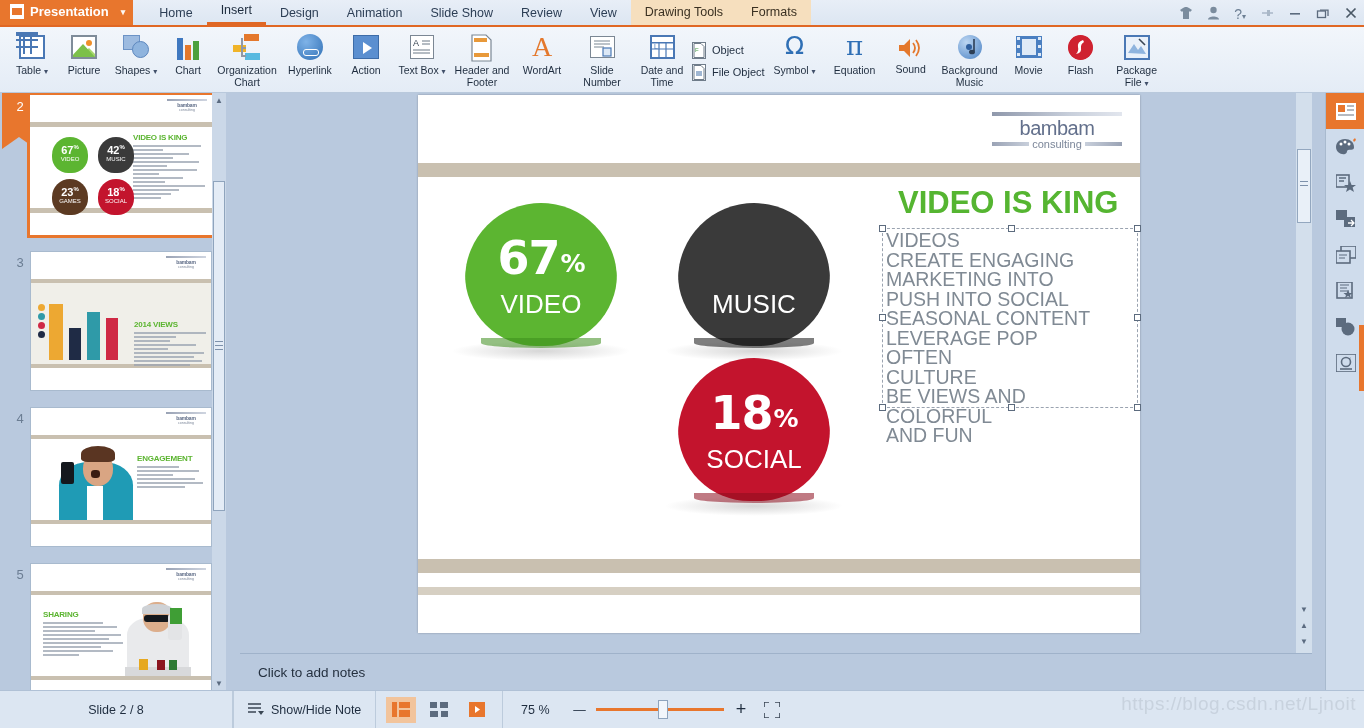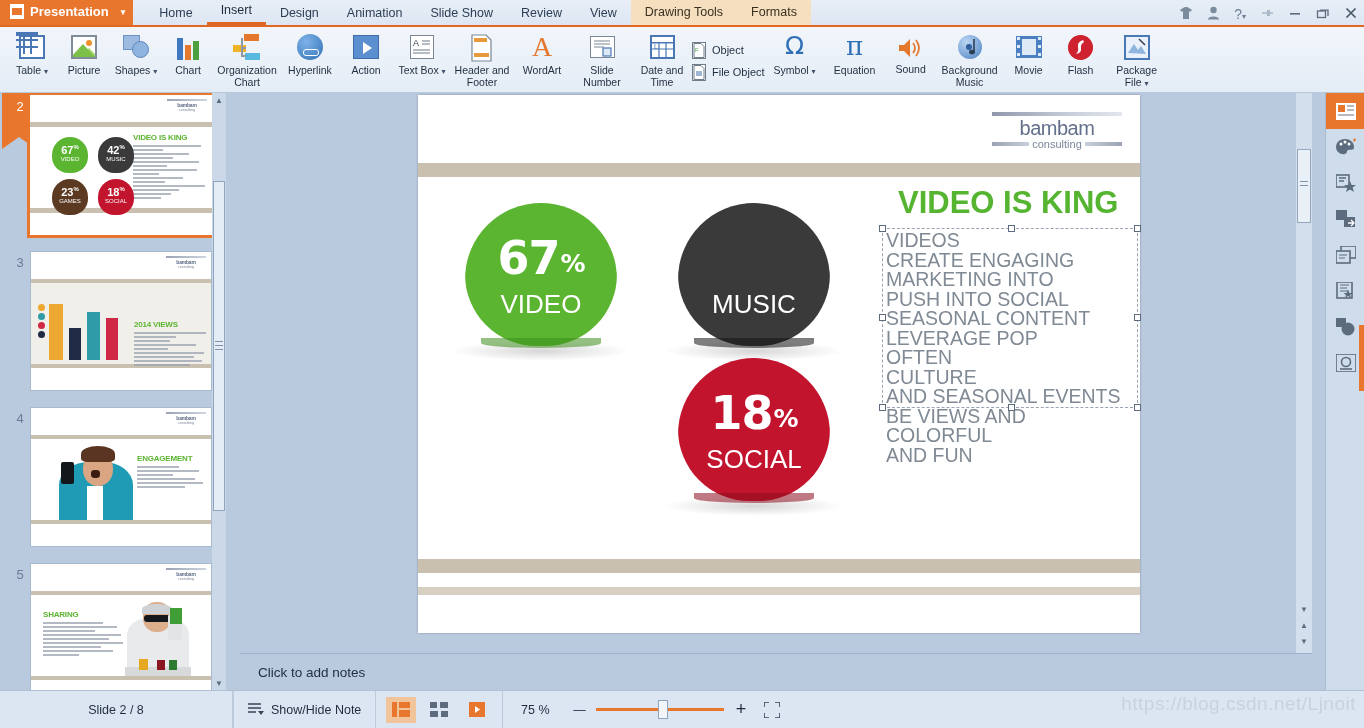--- a/index.html
+++ b/index.html
@@ -693,21 +693,20 @@
         <div class="selbox" style="left:464px;top:133px;width:256px;height:180px;">
           <div class="s-body" style="left:3px;top:2px;">
             <div>VIDEOS</div>
             <div>CREATE ENGAGING</div>
             <div>MARKETING INTO</div>
             <div>PUSH INTO SOCIAL</div>
             <div>SEASONAL CONTENT</div>
             <div>LEVERAGE POP</div>
             <div>OFTEN</div>
             <div>CULTURE</div>
-            <div>AND SEASONAL EVENTS</div>
             <div>BE VIEWS AND</div>
             <div>COLORFUL</div>
             <div>AND FUN</div>
           </div>
           <div class="handle" style="left:-4px;top:-4px"></div>
           <div class="handle" style="left:125px;top:-4px"></div>
           <div class="handle" style="right:-4px;top:-4px"></div>
           <div class="handle" style="left:-4px;top:85px"></div>
           <div class="handle" style="right:-4px;top:85px"></div>
           <div class="handle" style="left:-4px;bottom:-4px"></div>

